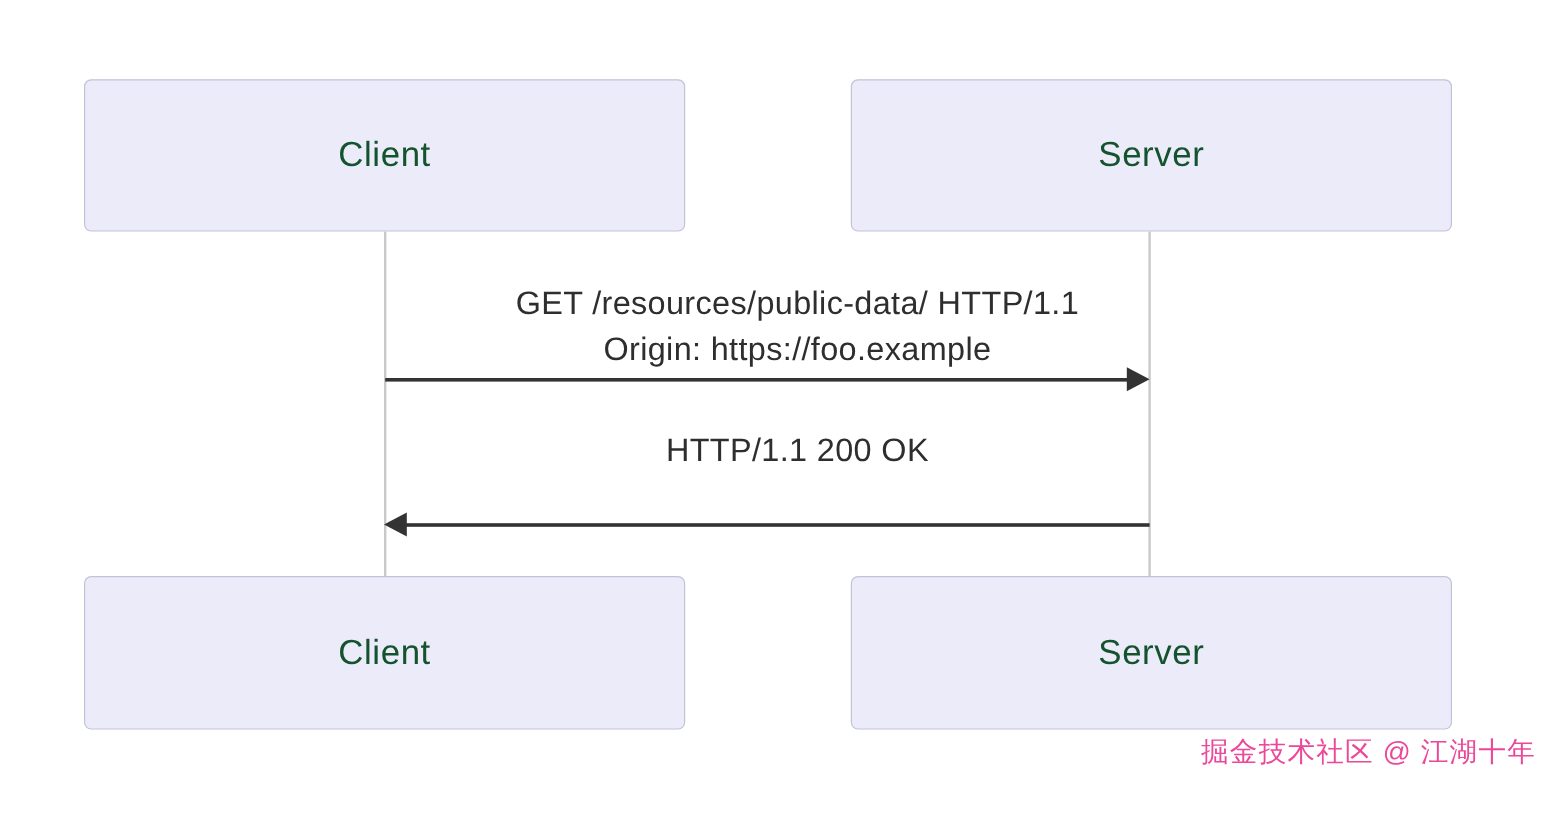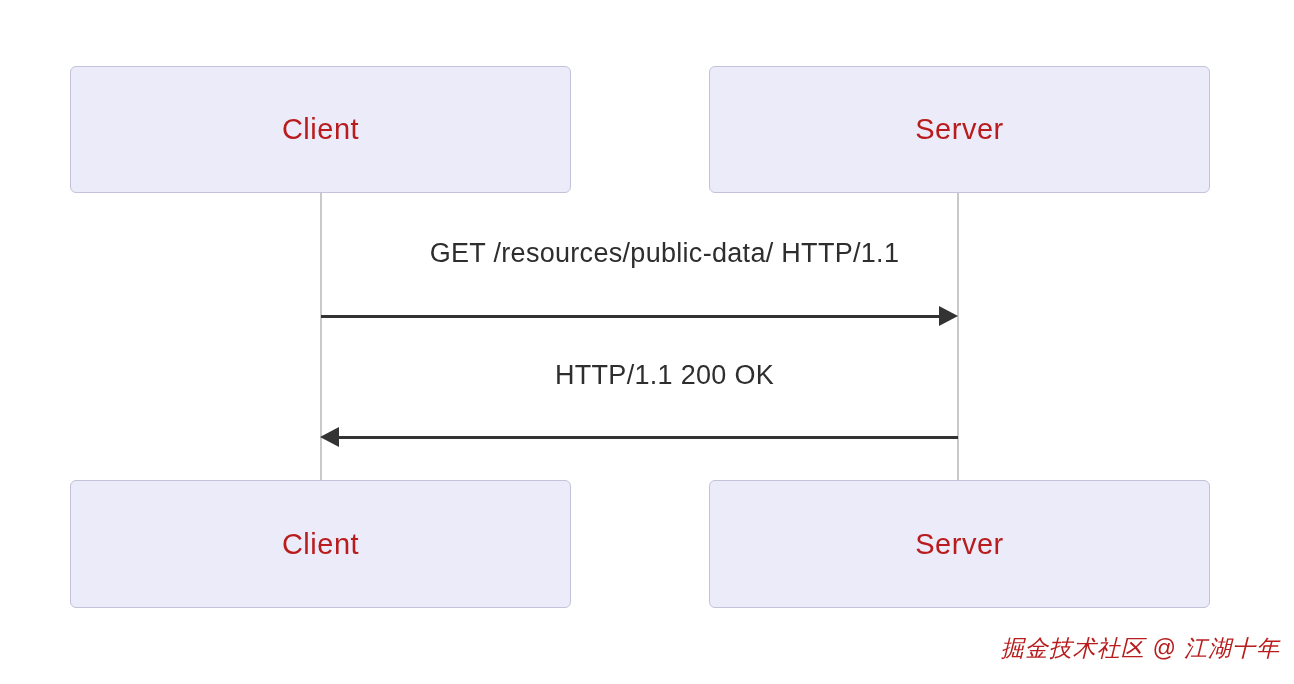--- a/index.html
+++ b/index.html
@@ -21,21 +21,21 @@
     background: #ECEBFA;
     border: 1px solid #C3C2D8;
     border-radius: 6px;
     display: flex;
     align-items: center;
     justify-content: center;
     box-sizing: border-box;
   }
   .actor-label {
     font-size: 29px;
-    color: #b91c1c;
+    color: #14532d;
     letter-spacing: 0.5px;
   }
   .actor-top-client    { left: 70px;  top: 66px;  }
   .actor-top-server    { left: 709px; top: 66px;  }
   .actor-bottom-client { left: 70px;  top: 480px; height: 128px; }
   .actor-bottom-server { left: 709px; top: 480px; height: 128px; }
 
   
   .lifeline {
     position: absolute;
@@ -83,45 +83,45 @@
     color: #2e2e2e;
     letter-spacing: 0.3px;
   }
   .msg1-text { top: 234px; }
   .msg2-text { top: 356px; text-align: center; }
 
   
   .watermark {
     position: absolute;
     right: 14px;
-    top: 633px;
+    top: 611px;
     font-size: 23px;
     letter-spacing: 1px;
-    color: #b91c1c;
+    color: #ec4899;
     text-shadow: 2px 2px 0 #ffffff;
-    font-style: italic;
   }
 </style>
 </head>
 <body>
 
 <div class="stage">
 
   <div class="actor-box actor-top-client">
     <span class="actor-label">Client</span>
   </div>
   <div class="actor-box actor-top-server">
     <span class="actor-label">Server</span>
   </div>
 
   <div class="lifeline lifeline-client"></div>
   <div class="lifeline lifeline-server"></div>
 
   <div class="msg-text msg1-text">
     <div>GET /resources/public-data/ HTTP/1.1</div>
+    <div>Origin: https://foo.example</div>
   </div>
   <div class="msg-line msg1-line"></div>
   <div class="arrowhead arrowhead-right"></div>
 
   <div class="msg-text msg2-text">
     <div>HTTP/1.1 200 OK</div>
   </div>
   <div class="msg-line msg2-line"></div>
   <div class="arrowhead arrowhead-left"></div>
 

